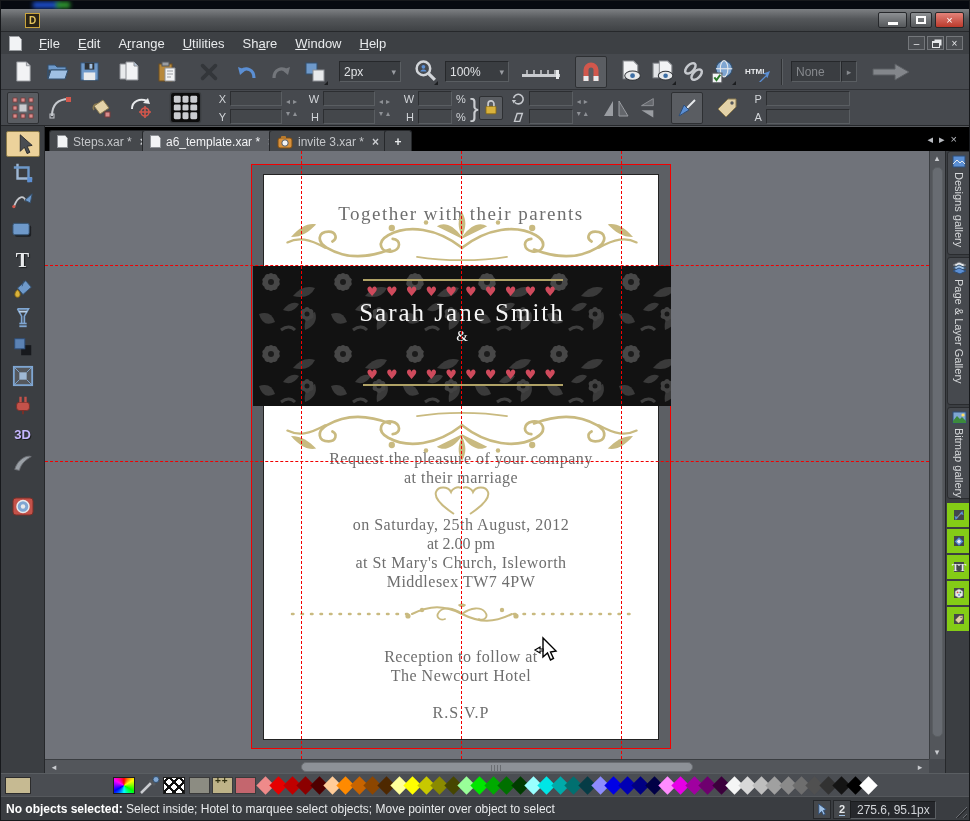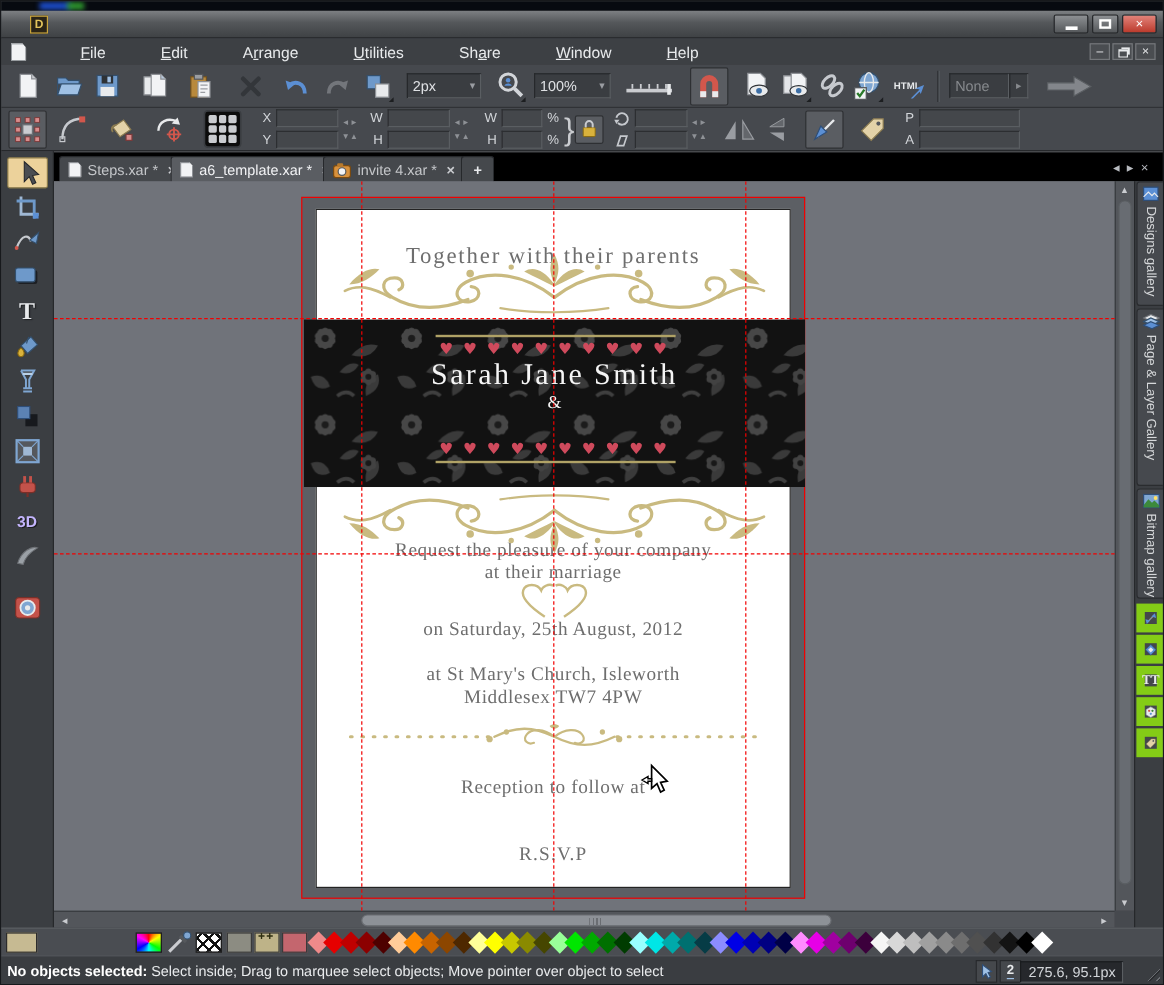--- a/index.html
+++ b/index.html
@@ -17,21 +17,21 @@
   .appicon { width:15px; height:15px; margin-left:24px; background:#2a2417; border:1px solid #c9a43c; color:#e3c45c; font:bold 10px/13px "Liberation Sans",sans-serif; text-align:center; }
   .apptitle { color:#fff; font-weight:bold; font-size:13px; margin-left:10px; text-shadow:0 1px 2px #000; }
   .wbtns { position:absolute; right:7px; top:3px; display:flex; gap:3px; }
   .wbtn { width:29px; height:16px; background:linear-gradient(#8d9093,#55585b); border:1px solid #26282b; border-radius:2px; display:flex; align-items:center; justify-content:center; color:#fff; font-size:11px; }
   .wbtn.sq { width:22px; }
   .wbtn.close { background:linear-gradient(#e3837a,#bb3a2c); }
   .min-glyph { width:10px; height:3px; background:#fff; margin-top:7px; }
   .max-glyph { width:10px; height:8px; border:2px solid #fff; }
 
   
-  .menubar { left:0; top:31px; width:970px; height:22px; background:#3d4044; display:flex; align-items:center; color:#e8eaec; font-size:13px;gap:28px; }
+  .menubar { left:0; top:31px; width:970px; height:22px; background:#3d4044; display:flex; align-items:center; color:#e8eaec; font-size:13px; }
   .docmini { width:13px; height:15px; margin-left:8px; background:#f2f3f5; border:1px solid #9a9da2; clip-path:polygon(0 0,70% 0,100% 30%,100% 100%,0 100%); }
   .mitem { padding:2px 9px; cursor:default; }
   .mitem .u { text-decoration:underline; }
   .mdibtns { position:absolute; right:8px; top:4px; display:flex; gap:2px; }
   .mdib { width:17px; height:14px; background:#4a4d51; border:1px solid #74777b; color:#e8eaec; font-size:10px; display:flex; align-items:center; justify-content:center; }
   .rest-glyph { width:8px; height:7px; border:1px solid #e8eaec; border-top-width:2px; box-shadow:2px -2px 0 -0.5px #e8eaec; margin:2px 0 0 0; }
 
   
   .toolbar { left:0; top:53px; width:970px; height:36px; background:#46494e; border-bottom:1px solid #303236; display:flex; align-items:center; padding-left:8px; }
   .infobar { left:0; top:89px; width:970px; height:36px; background:#46494e; border-bottom:1px solid #26282b; display:flex; align-items:center; padding-left:6px; }
@@ -474,21 +474,21 @@
         <span class="pgico"></span>
         <span>a6_template.xar *</span>
         <span class="x">×</span>
       </div>
     <div class="dtab" style="left:224px">
         <svg width="16" height="14" viewBox="0 0 16 14">
           <rect x="1" y="3" width="14" height="10" rx="2" fill="#d8913c" stroke="#7a4a10"></rect>
           <rect x="4" y="1" width="5" height="3" rx="1" fill="#b87a2c"></rect>
           <circle cx="8" cy="8" r="3.2" fill="#f2f3f5" stroke="#55585c"></circle>
         </svg>
-        <span>invite 4.xar *</span>
+        <span>invite 3.xar *</span>
         <span class="x">×</span>
       </div>
     <div class="dtab" style="left:339px;width:28px;justify-content:center">
         <span style="font-weight:bold;color:#e8eaec">+</span>
       </div>
     <div class="tabnav"><span>◂</span><span>▸</span><span>×</span></div>
   </div>
 
   <div class="abs toolpal">
     <div class="tool active">
@@ -579,39 +579,41 @@
         <div class="ctext" style="top:28px;font-size:19px;letter-spacing:1.5px">Together with their parents</div>
         <div class="ctext" style="top:275px;font-size:16px;letter-spacing:0.5px">Request the pleasure of your company</div>
         <div class="ctext" style="top:294px;font-size:16px;letter-spacing:0.5px">at their marriage</div>
         <svg class="abs" style="left:160px;top:308px" width="76" height="34" viewBox="0 0 76 34">
             <g fill="none" stroke="#c9ba80" stroke-width="2">
               <path d="M30 31C18 23 10 15 12 9c2-6 12-6 15 0 1-3 6-6 10-4"></path>
               <path d="M46 31C58 23 66 15 64 9c-2-6-12-6-15 0-1-3-6-6-10-4"></path>
             </g>
           </svg>
         <div class="ctext" style="top:341px;font-size:16px;letter-spacing:0.5px">on Saturday, 25th August, 2012</div>
+        <div class="ctext" style="top:360px;font-size:16px">at 2.00 pm</div>
         <div class="ctext" style="top:379px;font-size:16px;letter-spacing:0.5px">at St Mary's Church, Isleworth</div>
         <div class="ctext" style="top:398px;font-size:16px;letter-spacing:0.5px">Middlesex TW7 4PW</div>
         <svg class="abs" style="left:-2px;top:428px" width="400" height="22" viewBox="0 0 400 22">
           <g stroke="#c9ba80" fill="none" stroke-linecap="round">
               <line x1="30" y1="11" x2="148" y2="11" stroke-width="2.5" stroke-dasharray="1.5 8"></line>
               <line x1="252" y1="11" x2="370" y2="11" stroke-width="2.5" stroke-dasharray="1.5 8"></line>
               <path d="M150 11c18-9 32-9 50 0s32 9 50 0" stroke-width="2"></path>
               <path d="M200 11c-9-7-19-7-23-2-4 5 1 9 6 7" stroke-width="1.8"></path>
               <path d="M200 11c9-7 19-7 23-2 4 5-1 9-6 7" stroke-width="1.8"></path>
             </g>
           <g fill="#c9ba80">
               <circle cx="160" cy="7" r="2.2"></circle>
               <circle cx="240" cy="7" r="2.2"></circle>
               <circle cx="146" cy="13" r="2.6"></circle>
               <circle cx="254" cy="13" r="2.6"></circle>
               <path d="M196 2c2 3 6 3 8 0-2-2-6-2-8 0z"></path>
             </g>
         </svg>
         <div class="ctext" style="top:473px;font-size:16px;letter-spacing:0.5px">Reception to follow at</div>
+        <div class="ctext" style="top:492px;font-size:16px;letter-spacing:0.5px">The Newcourt Hotel</div>
         <div class="ctext" style="top:529px;font-size:16px;letter-spacing:1px">R.S.V.P</div>
       </div>
 
       <div class="band">
         <svg width="418" height="140" style="position:absolute;left:0;top:0">
           <defs>
             <pattern id="fl" width="72" height="72" patternUnits="userSpaceOnUse">
               <rect width="72" height="72" fill="#121212"></rect>
               <g fill="#474747">
                   <ellipse cx="18" cy="16" rx="5" ry="9"></ellipse>
@@ -833,21 +835,21 @@
         <div class="diamond" style="left: 794px; background: rgb(110, 110, 110);"></div>
         <div class="diamond" style="left: 807.4px; background: rgb(80, 80, 80);"></div>
         <div class="diamond" style="left: 820.8px; background: rgb(50, 50, 50);"></div>
         <div class="diamond" style="left: 834.2px; background: rgb(20, 20, 20);"></div>
         <div class="diamond" style="left: 847.6px; background: rgb(0, 0, 0);"></div>
         <div class="diamond" style="left: 861px; background: rgb(255, 255, 255);"></div>
       </div>
   </div>
 
   <div class="abs statusbar">
-    <div class="stext"><b>No objects selected:</b> <span>Select inside; Drag to marquee select objects; Move pointer over object to select</span></div>
+    <div class="stext"><b>No objects selected:</b> <span>Select inside; Hotel to marquee select objects; Move pointer over object to select</span></div>
     <div class="sbtn2" style="left:812px">
         <svg width="13" height="14" viewBox="0 0 14 15">
           <polygon points="3,1 3,12 6,9 8,13 10,12 8,8 11,7" fill="#9fc0e4" stroke="#2e4e78"></polygon>
         </svg>
       </div>
     <div class="sbtn2" style="left:832px">
         <span style="font:bold 11px 'Liberation Sans',sans-serif;color:#e8eaec;border-bottom:1px solid #9fc0e4">2</span>
       </div>
     <div class="coordbox">275.6, 95.1px</div>
     <div class="grip"></div>

